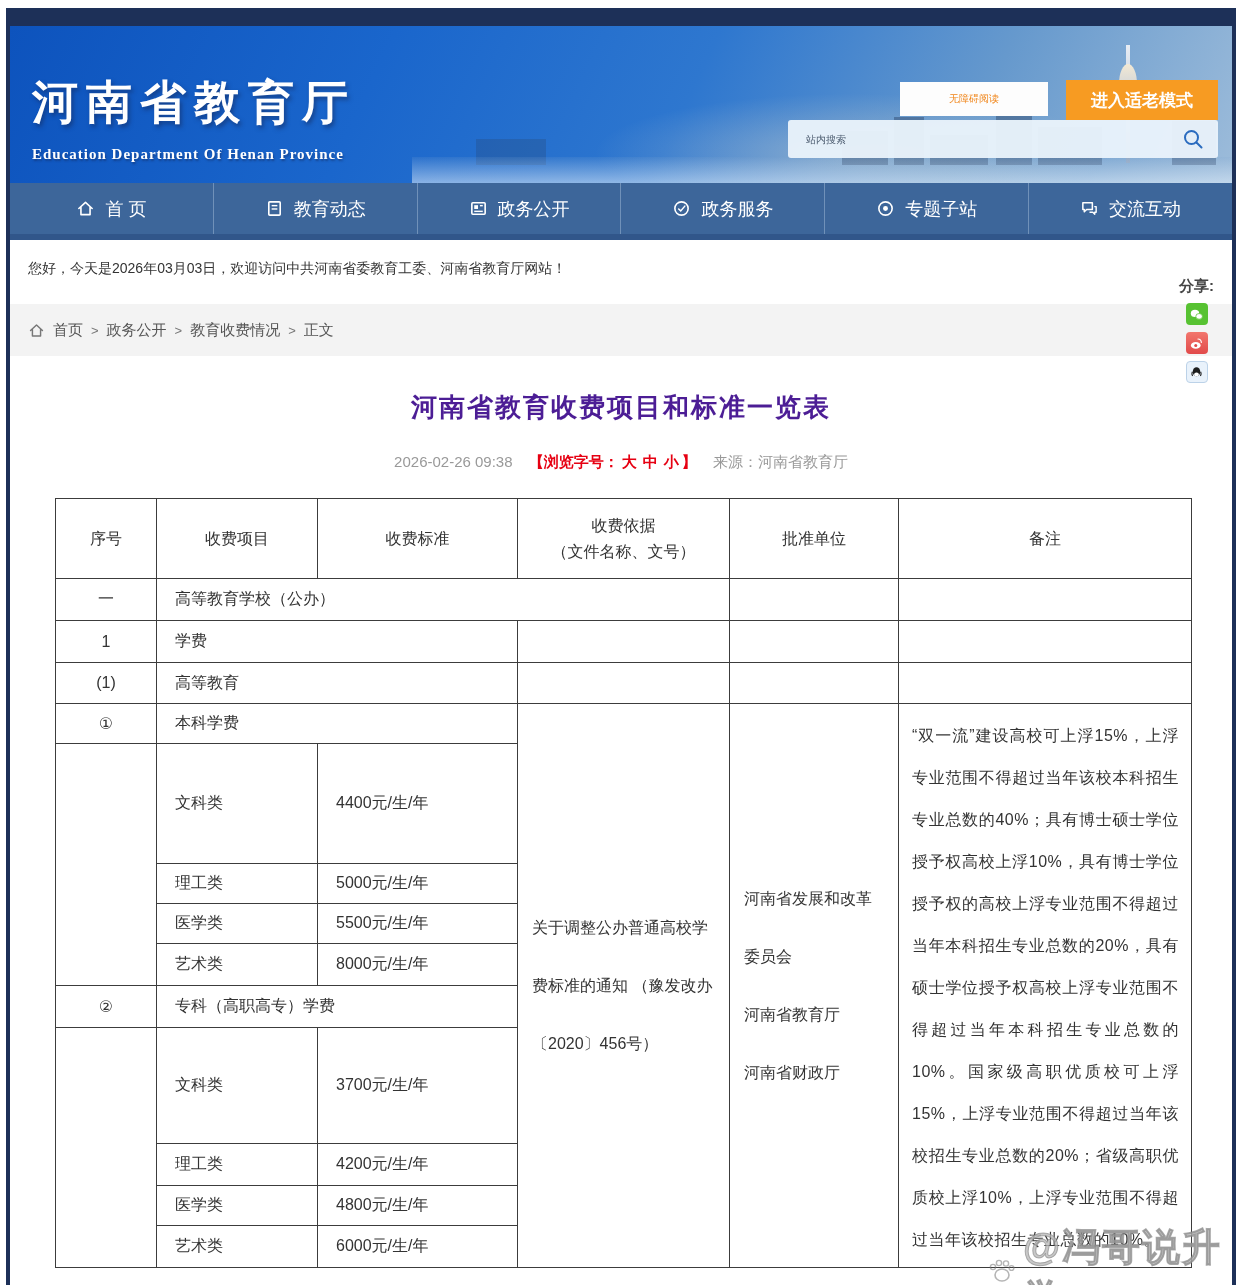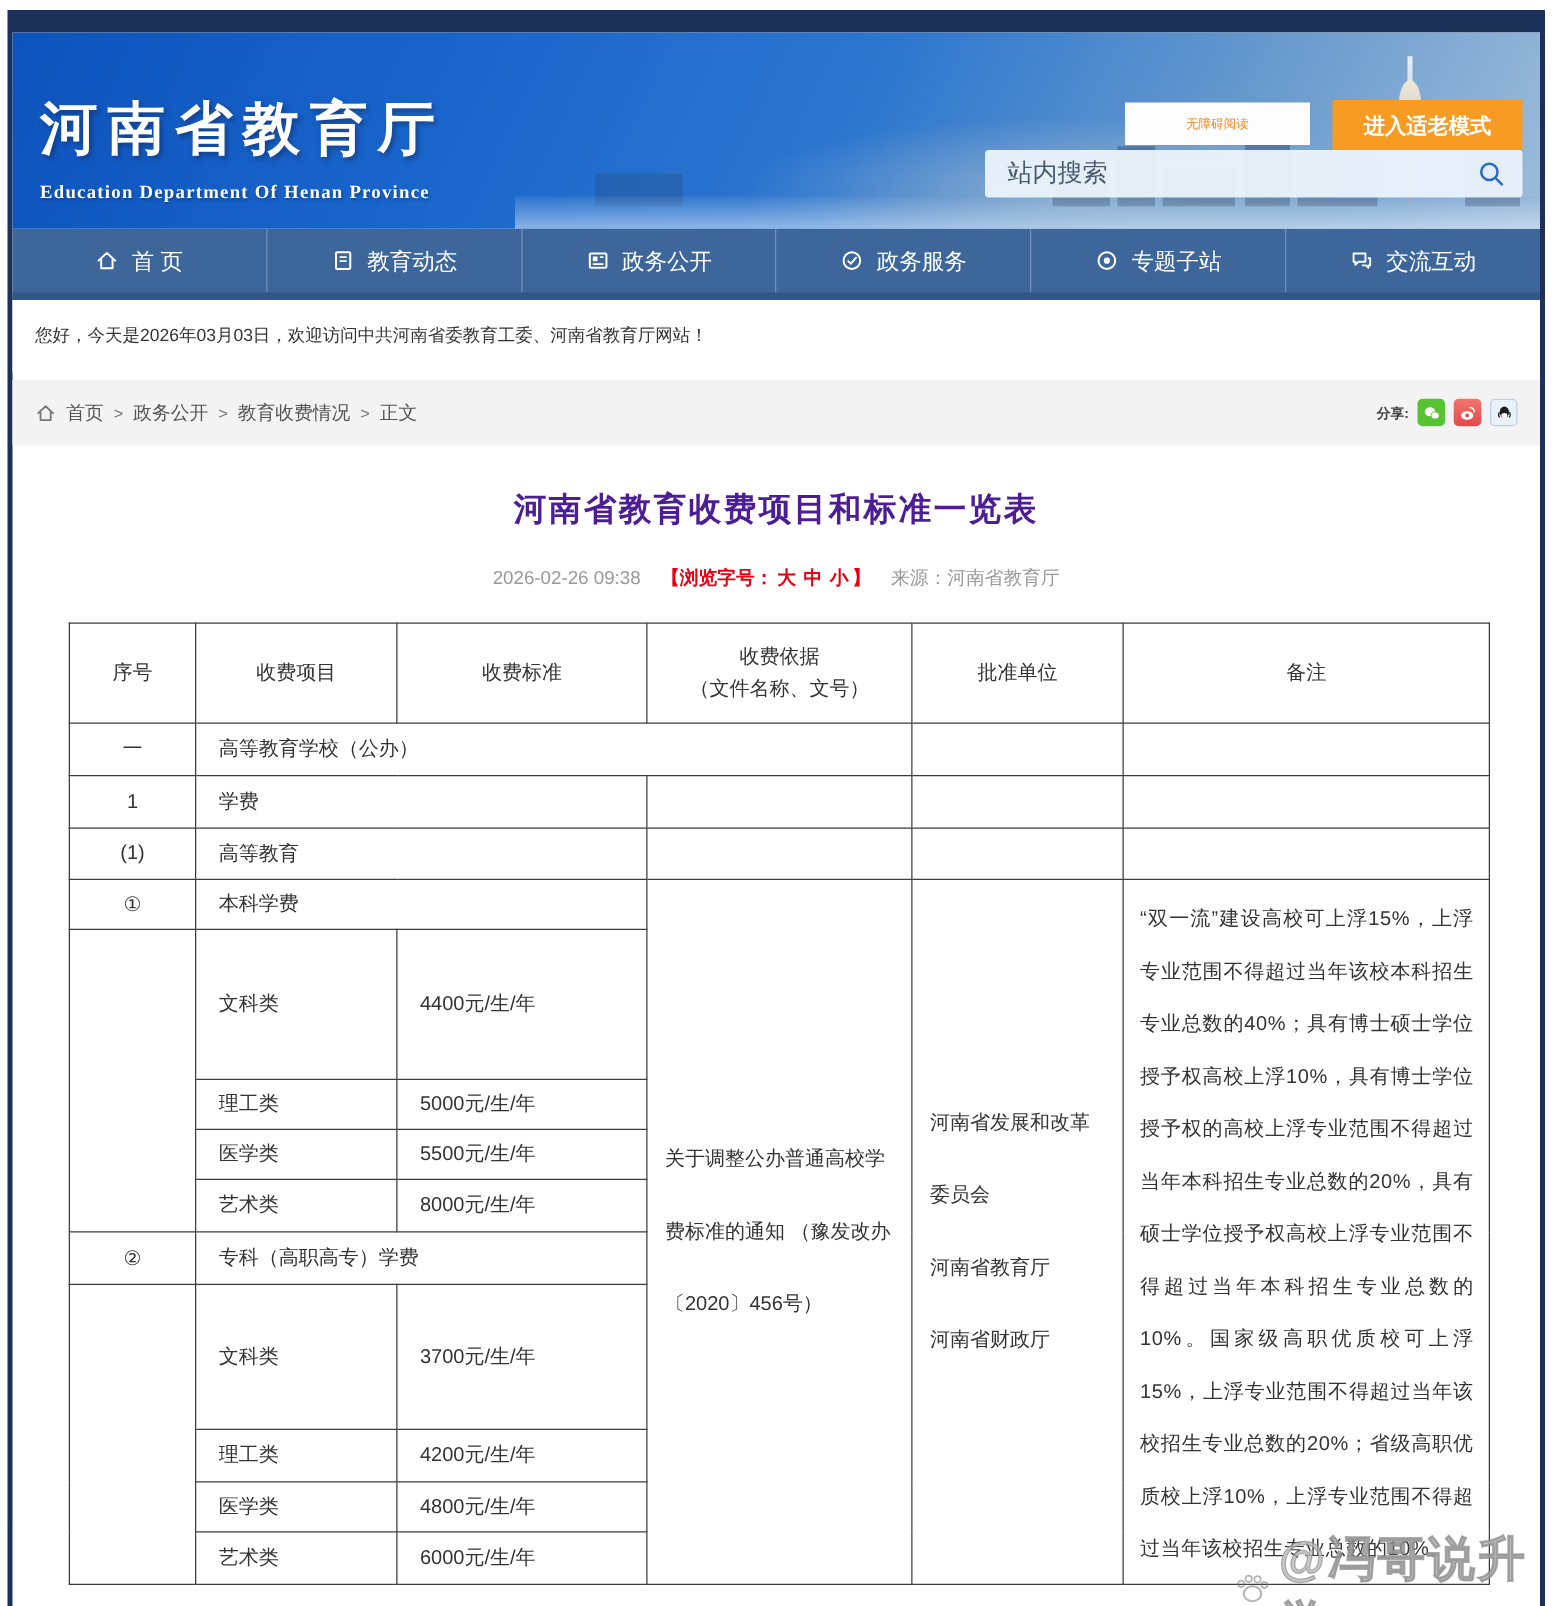--- a/index.html
+++ b/index.html
@@ -28,40 +28,40 @@
   .site-subtitle { margin-top:12px; font-family:"Liberation Serif","DejaVu Serif",serif;
                    font-size:15px; font-weight:bold; letter-spacing:1px;
                    text-shadow:1px 2px 2px rgba(20,40,90,0.5); }
   .btn-accessibility { position:absolute; top:56px; right:184px; width:148px; height:34px;
                        background:#fdfdfd; color:#f08519; border:none; font-size:10px; cursor:pointer; }
   .btn-elder { position:absolute; top:54px; right:14px; width:152px; height:40px;
                background:#f79b22; color:#fff; border:none; font-size:17px; font-weight:bold; cursor:pointer; }
   .search-bar { position:absolute; top:94px; right:14px; width:430px; height:38px;
                 background:rgba(233,242,251,0.96); border-radius:3px; display:flex; align-items:center; }
   .search-bar input { flex:1; height:100%; border:none; outline:none; background:transparent;
-                      padding-left:18px; font-size:20px; color:#3c4c60; }
+                      padding-left:18px; font-size:10px; color:#3c4c60; }
   .search-bar input::placeholder { color:#4a5a6e; opacity:1; }
   .search-icon { margin-right:14px; display:flex; }
 
   
   .nav { display:flex; height:57px; background:#3d669a; border-bottom:6px solid #31568a; }
   .nav-item { flex:1; display:flex; align-items:center; justify-content:center; gap:10px;
               color:#fff; font-size:18px; cursor:pointer; border-left:1px solid rgba(175,198,224,0.45); }
   .nav-item:first-child { border-left:none; }
   .nav-icon { display:flex; }
 
   
   .welcome { height:58px; background:#fff; display:flex; align-items:center; padding-left:18px;
              font-size:14px; color:#333; }
   .crumb-bar { margin-top:6px; height:52px; background:#f3f3f3; display:flex; align-items:center;
                padding:0 18px; font-size:15px; color:#555; }
   .crumb-home { display:flex; margin-right:8px; }
   .crumb-link { cursor:pointer; }
   .crumb-sep { margin:0 8px; color:#777; font-size:13px; }
-  .share-wrap { margin-left:auto; display:flex; align-items:center; gap:7px; color:#444; font-size:11px; font-weight:bold; }
+  .share-wrap { margin-left:auto; display:flex; align-items:center; gap:7px; color:#444; font-size:15px; font-weight:bold;flex-direction:column; }
   .share-ico { width:22px; height:22px; border-radius:4px; display:flex; align-items:center;
                justify-content:center; cursor:pointer; }
   .share-wechat { background:#57c232; }
   .share-weibo { background:linear-gradient(#f2766d,#e14a4a); }
   .share-qq { background:#e9f2fb; border:1px solid #bcd2e8; }
 
   
   .article-title { margin-top:34px; text-align:center; font-size:26px; font-weight:bold;
                    color:#4c1d95; letter-spacing:2px; }
   .article-meta { margin-top:28px; text-align:center; font-size:15px; color:#999; }

